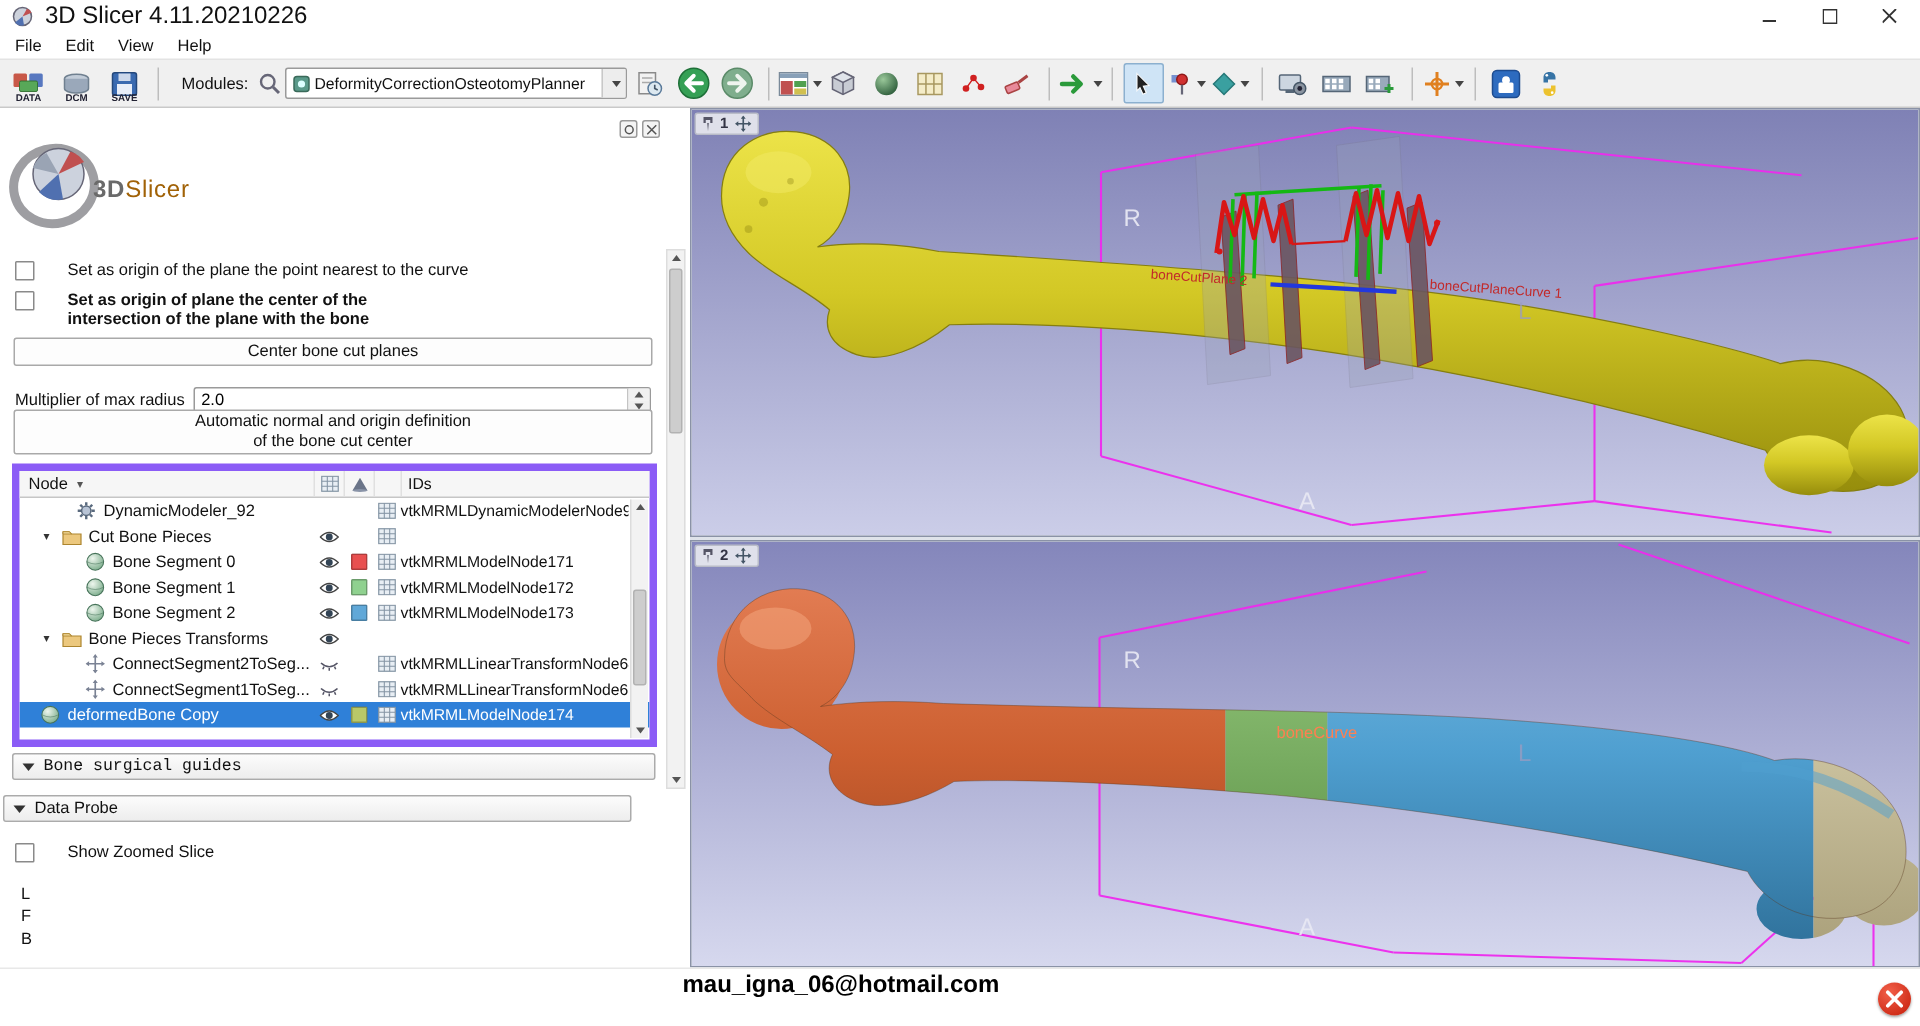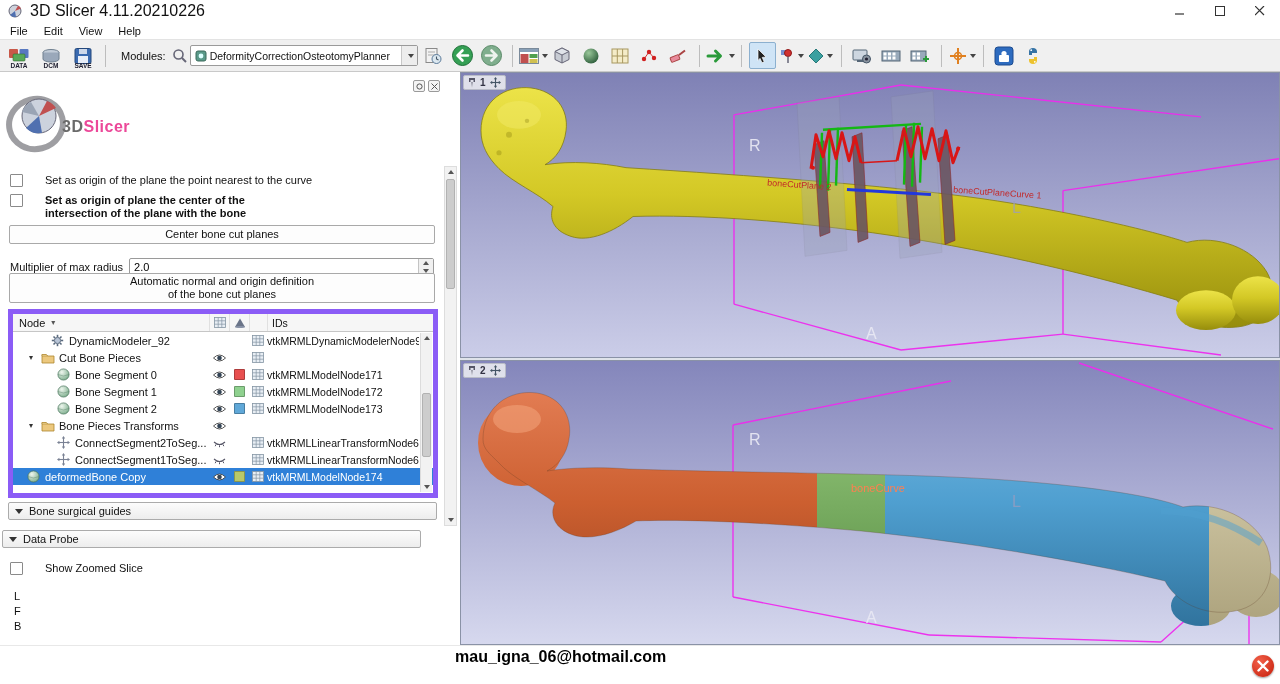--- a/index.html
+++ b/index.html
@@ -38,21 +38,21 @@
   .main { display:flex; height:573px; }
   .left-panel { width:460px; position:relative; background:#fff; }
   .views { width:820px; display:flex; flex-direction:column; background:#dfe3ea; }
 
   
   .panel-corner { position:absolute; top:8px; right:20px; display:flex; gap:3px; }
   .pc-btn { width:12px; height:12px; border:1px solid #9a9a9a; border-radius:2px; background:#f4f4f4; display:flex; align-items:center; justify-content:center; }
   .logo { position:absolute; left:6px; top:14px; width:200px; height:76px; }
   .logo .logo-text { position:absolute; left:56px; top:32px; font-size:16px; letter-spacing:0.5px; }
   .logo .logo-text .p1 { font-weight:bold; color:#6a6a6a; }
-  .logo .logo-text .p2 { font-weight:bold; color:#ec4899; }
+  .logo .logo-text .p2 { font-weight:normal; color:#a16207; }
   .cbrow { position:absolute; left:10px; display:flex; gap:22px; align-items:flex-start; }
   .cb { width:13px; height:13px; border:1px solid #8a8a8a; background:#fff; border-radius:1px; flex:none; }
   .cbrow .cblabel { font-size:11px; line-height:13px; }
   .btn { position:absolute; background:#fdfdfd; border:1px solid #a9a9a9; border-radius:2px; display:flex; flex-direction:column; align-items:center; justify-content:center; font-size:11px; line-height:13px; }
   .multrow { position:absolute; left:10px; right:26px; top:177px; height:36px; display:flex; align-items:center; gap:6px; }
   .spinbox { flex:1; height:19px; border:1px solid #9a9a9a; border-radius:2px; background:#fff; display:flex; align-items:center; position:relative; }
   .spin-input { border:none; outline:none; flex:1; font-size:11px; padding-left:4px; font-family:"Liberation Sans", sans-serif; }
   .spin-btns { width:15px; align-self:stretch; border-left:1px solid #c4c4c4; display:flex; flex-direction:column; }
   .spin-up,.spin-down { flex:1; display:flex; align-items:center; justify-content:center; background:#f0f0f0; }
   .tri-up { width:0; height:0; border-left:3px solid transparent; border-right:3px solid transparent; border-bottom:4px solid #555; }
@@ -454,21 +454,21 @@
               </span>
             <span class="spin-down">
                 <span class="tri-down"></span>
               </span>
           </span>
         </span>
       </div>
 
       <div class="btn" style="left:9px; top:201px; width:426px; height:30px;">
         <span>Automatic normal and origin definition</span>
-        <span>of the bone cut planes</span>
+        <span>of the bone cut center</span>
       </div>
 
       <div class="tree">
         <div class="thead">
           <span class="hnode">Node</span>
           <span class="th-sort">▾</span>
           <span class="flexspace"></span>
           <span class="tcell">
             <svg width="12" height="11" viewBox="0 0 12 11">
                 <rect x="0.5" y="0.5" width="11" height="10" fill="#e8eef4" stroke="#8494a4" stroke-width="0.8"></rect>
@@ -767,21 +767,21 @@
           <span class="scroll-arrow" style="top:0;">
               <span class="tri-up"></span>
             </span>
           <span class="scroll-arrow" style="bottom:0;">
               <span class="tri-down"></span>
             </span>
           <span class="tree-thumb"></span>
         </div>
       </div>
 
-      <div class="section-header" style="left:8px; top:430px; width:429px;">
+      <div class="section-header" style="left:8px; top:430px; width:429px;font-family:Liberation Mono, monospace;">
         <span class="sec-arrow"></span>
         <span>Bone surgical guides</span>
       </div>
 
       <div class="panel-scroll">
         <span class="scroll-arrow" style="top:0;">
             <span class="tri-up"></span>
           </span>
         <span class="scroll-arrow" style="bottom:0;">
             <span class="tri-down"></span>

